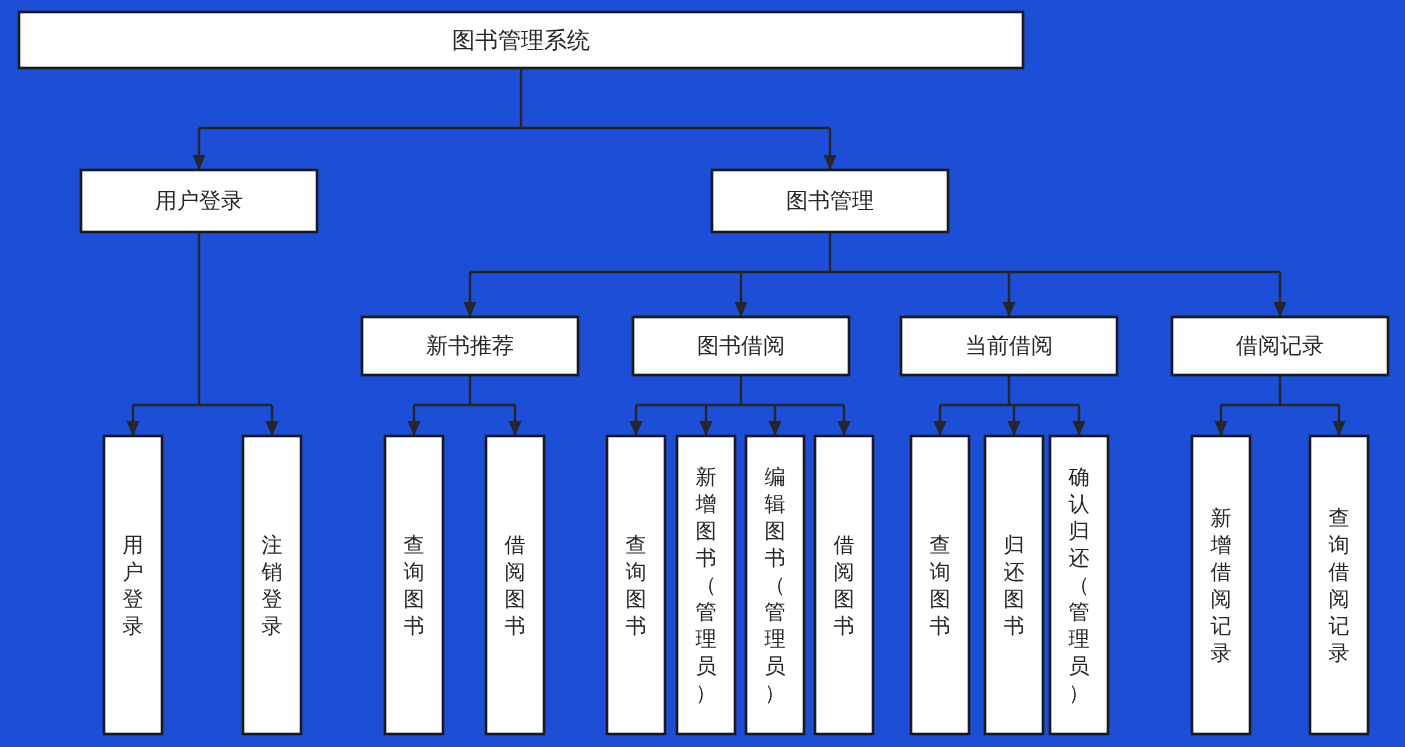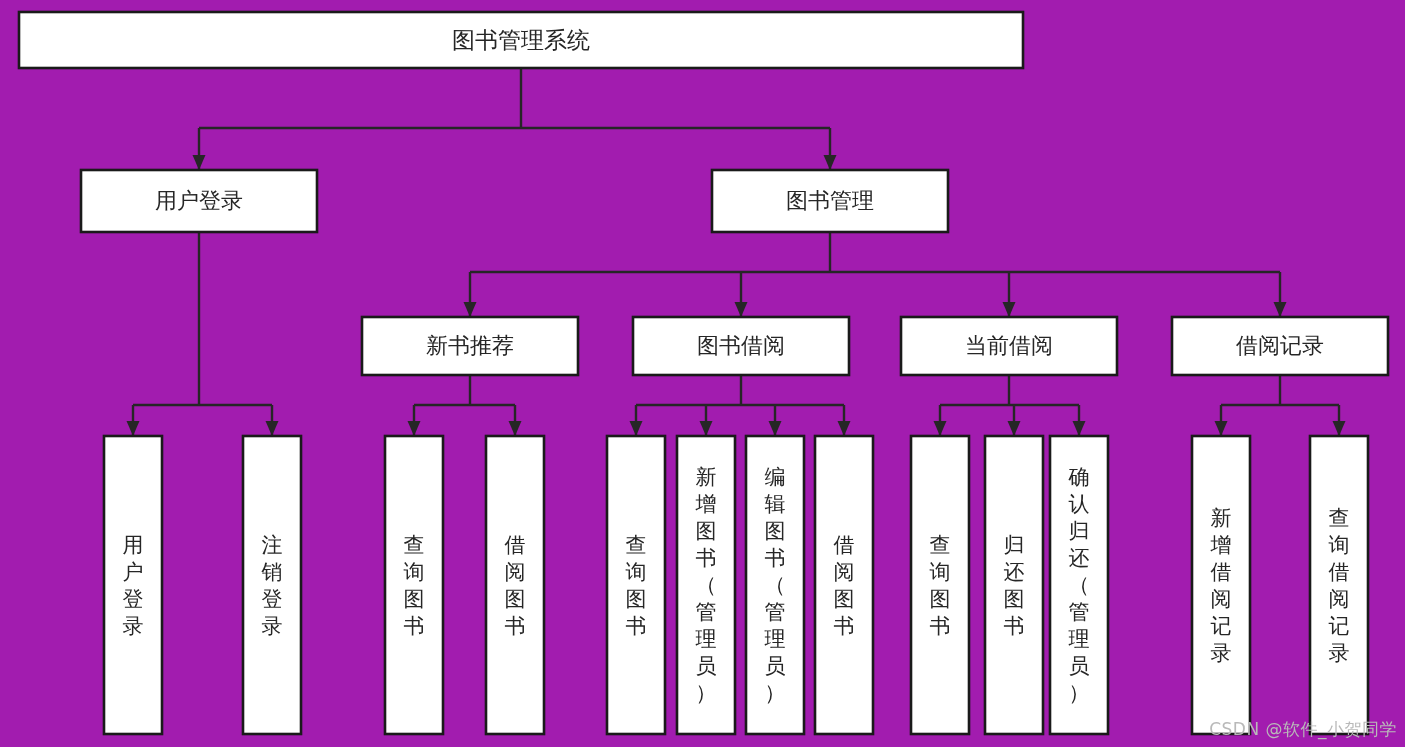--- a/index.html
+++ b/index.html
@@ -11,21 +11,21 @@
   body {
     width: 1405px;
     height: 747px;
     font-family: "DejaVu Sans", "Liberation Sans", sans-serif;
     overflow: hidden;
   }
   #diagram-root {
     position: relative;
     width: 1405px;
     height: 747px;
-    background: #a21caf;
+    background: #1d4ed8;
   }
   svg.diagram-canvas {
     position: absolute;
     left: 0;
     top: 0;
     width: 1405px;
     height: 747px;
     display: block;
   }
   .node-box {
@@ -220,15 +220,14 @@
           <rect x="1192" y="436" width="58" height="298" class="node-box"></rect>
           <text x="1221" y="0" class="leaf-text-col"><tspan x="1221" y="524.52">新</tspan><tspan x="1221" y="551.52">增</tspan><tspan x="1221" y="578.52">借</tspan><tspan x="1221" y="605.52">阅</tspan><tspan x="1221" y="632.52">记</tspan><tspan x="1221" y="659.52">录</tspan></text>
         </g>
         <g>
           <rect x="1310" y="436" width="58" height="298" class="node-box"></rect>
           <text x="1339" y="0" class="leaf-text-col"><tspan x="1339" y="524.52">查</tspan><tspan x="1339" y="551.52">询</tspan><tspan x="1339" y="578.52">借</tspan><tspan x="1339" y="605.52">阅</tspan><tspan x="1339" y="632.52">记</tspan><tspan x="1339" y="659.52">录</tspan></text>
         </g>
       </g>
   </svg>
 
-  <div class="watermark">CSDN @软件_小贺同学</div>
 
 </div>
 
 </body></html>

